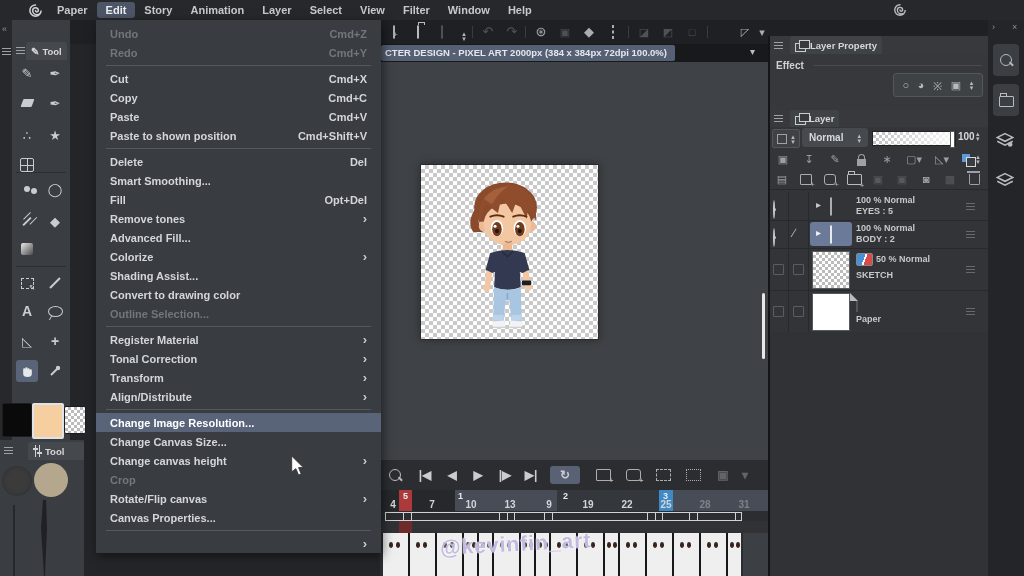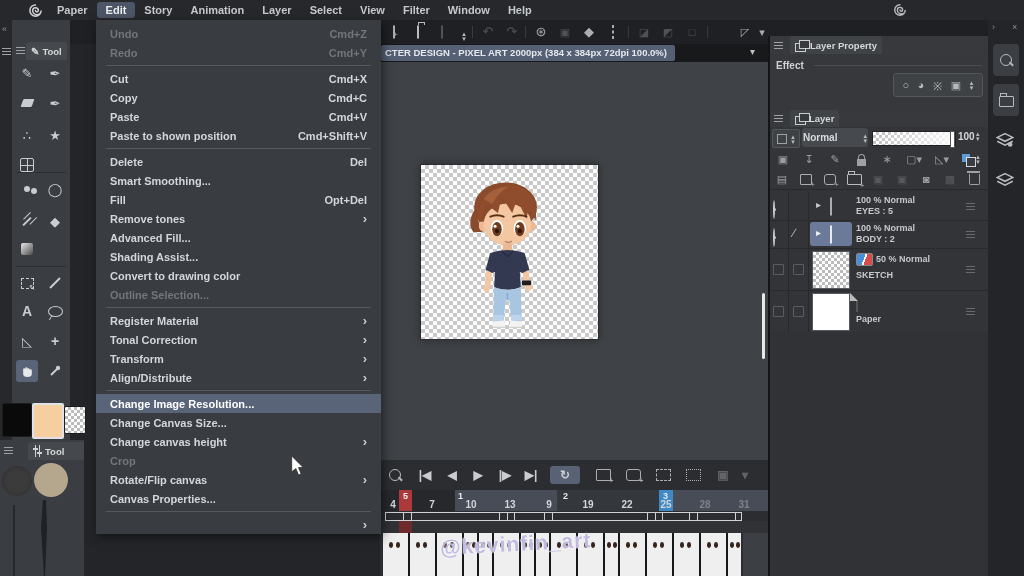--- a/index.html
+++ b/index.html
@@ -451,21 +451,21 @@
         <span class="lpicon" style="width:11px"></span>
         <span>Layer</span>
       </div>
     </div>
 
     <div class="abs" style="left:0;top:91px;width:218px;height:22px;background:#333538">
       <div class="abs" style="left:2px;top:2px;width:26px;height:17px;background:#3f4245;border:1px solid #54565a;border-radius:2px;display:flex;align-items:center;justify-content:space-evenly">
         <span style="width:8px;height:8px;border:1px solid #9da0a4"></span>
         <span class="chevcol">▴<br>▾</span>
       </div>
-      <div class="abs" style="left:32px;top:1px;width:66px;height:19px;background:#46494e;border-radius:3px;display:flex;align-items:center;justify-content:space-between;padding:0 1px;box-sizing:border-box">
+      <div class="abs" style="left:32px;top:1px;width:66px;height:19px;background:#46494e;border-radius:3px;display:flex;align-items:center;justify-content:space-between;padding:0 7px;box-sizing:border-box">
         <span style="font-size:10px;font-weight:700;color:#d8dadc">Normal</span>
         <span class="chevcol">▴<br>▾</span>
       </div>
       <div class="abs checker-sm" style="left:102px;top:4px;width:82px;height:13px;border:1px solid #222;position:absolute">
         <span style="position:absolute;inset:0;background:linear-gradient(90deg,rgba(255,255,255,.1),rgba(255,255,255,.9))"></span>
         <span style="position:absolute;right:0;top:-1px;width:3px;height:15px;background:#fff;border:1px solid #555"></span>
       </div>
       <span class="abs" style="left:188px;top:4px;font-size:10px;font-weight:700;color:#d6d8da">100</span>
       <span class="chevcol abs" style="left:206px;top:4px">▴<br>▾</span>
     </div>
@@ -610,20 +610,23 @@
     <div class="mi">
         <span class="lab">Fill</span>
         <span class="sc">Opt+Del</span>
       </div>
     <div class="mi sub">
         <span class="lab">Remove tones</span>
       </div>
     <div class="mi">
         <span class="lab">Advanced Fill...</span>
       </div>
+    <div class="mi sub">
+        <span class="lab">Colorize</span>
+      </div>
     <div class="mi">
         <span class="lab">Shading Assist...</span>
       </div>
     <div class="mi">
         <span class="lab">Convert to drawing color</span>
       </div>
     <div class="mi dis">
         <span class="lab">Outline Selection...</span>
       </div>
     <div class="mdiv"></div>

